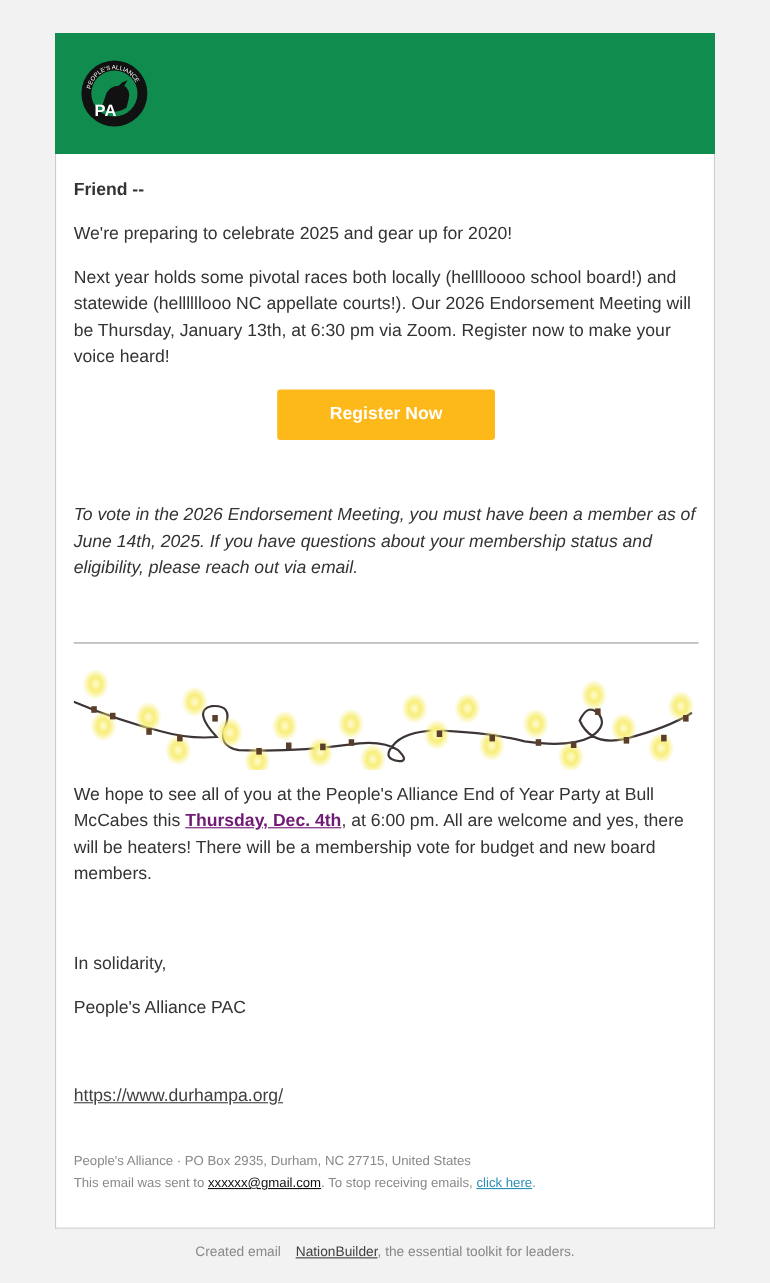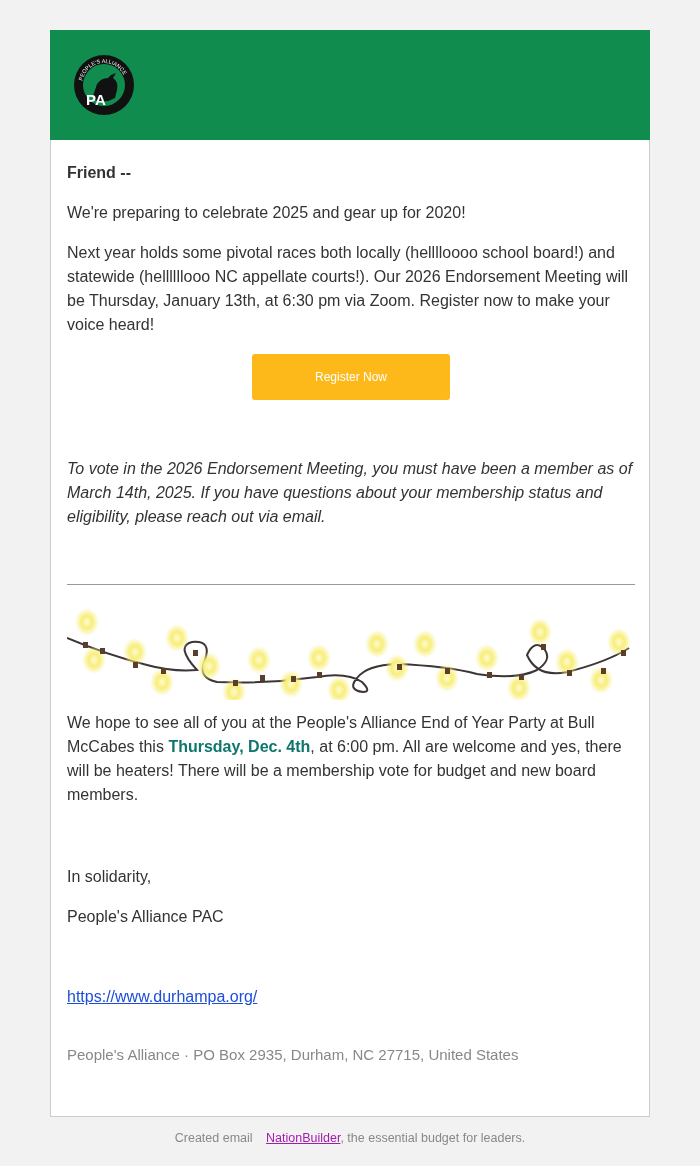--- a/index.html
+++ b/index.html
@@ -39,46 +39,46 @@
   .p-friend { position: absolute; top: 21px; left: 0; font-weight: bold; }
   .p-prep { position: absolute; top: 61px; left: 0; }
   .p-next { position: absolute; top: 101px; left: 0; width: 568px; }
   .btn-wrap { position: absolute; top: 214px; left: 0; width: 568px; text-align: center; }
   .btn {
     display: inline-block;
     width: 198px; height: 46px;
     line-height: 46px;
     background: #fdb91a;
     color: #ffffff;
-    font-weight: normal;
-    font-size: 12px;
+    font-weight: bold;
+    font-size: 16px;
     border-radius: 3px;
     text-decoration: none;
   }
   .p-vote { position: absolute; top: 317px; left: 0; width: 568px; font-style: italic; }
   .hr { position: absolute; top: 444px; left: 0; width: 568px; height: 0; border-top: 1px solid #999999; }
   .lights { position: absolute; top: 460px; left: 0; width: 568px; height: 100px; }
   .p-party { position: absolute; top: 571px; left: 0; width: 568px; }
-  .p-party b { color: #0f766e; }
+  .p-party b { color: #701a75; text-decoration: underline; }
   .p-sol { position: absolute; top: 725px; left: 0; text-align: right; }
   .p-pac { position: absolute; top: 765px; left: 0; }
   .p-link { position: absolute; top: 845px; left: 0; }
-  .p-link a { color: #1d4ed8; text-decoration: underline; }
+  .p-link a { color: #404040; text-decoration: underline; }
   .footer {
     position: absolute; top: 905px; left: 0; width: 568px;
-    font-size: 15px; line-height: 20px; color: #888888;
+    font-size: 12px; line-height: 20px; color: #888888;
   }
   .footer a.email { color: #111111; text-decoration: underline; }
   .footer a.unsub { color: #2a8fb5; text-decoration: underline; }
   .credit {
     position: absolute; left: 0; top: 1131px; width: 700px;
     text-align: center;
     font-size: 12.5px; color: #888888;
   }
-  .credit a { color: #a21caf; text-decoration: underline; margin-left: 10px; }
+  .credit a { color: #404040; text-decoration: underline; margin-left: 10px; }
 </style>
 </head>
 <body>
 
 <div class="card">
   <div class="header">
     <svg class="logo" viewBox="0 0 62 62">
       <circle cx="31" cy="31" r="30" fill="#111111"></circle>
       <circle cx="31" cy="31" r="21" fill="#118c4f"></circle>
       <path d="M20 42 L24 30 Q28 24 35 24 L38 21 L43 19 L40 24 Q46 28 44 36 L42 44 Q32 50 22 46 Z" fill="#111111"></path>
@@ -92,21 +92,21 @@
 
   <div class="content">
     <p class="p-friend">Friend --</p>
     <p class="p-prep">We're preparing to celebrate 2025 and gear up for 2020!</p>
     <p class="p-next">Next year holds some pivotal races both locally (helllloooo school board!) and statewide (hellllllooo NC appellate courts!). Our 2026 Endorsement Meeting will be Thursday, January 13th, at 6:30 pm via Zoom. Register now to make your voice heard!</p>
 
     <div class="btn-wrap">
       <a class="btn">Register Now</a>
     </div>
 
-    <p class="p-vote">To vote in the 2026 Endorsement Meeting, you must have been a member as of March 14th, 2025. If you have questions about your membership status and eligibility, please reach out via email.</p>
+    <p class="p-vote">To vote in the 2026 Endorsement Meeting, you must have been a member as of June 14th, 2025. If you have questions about your membership status and eligibility, please reach out via email.</p>
 
     <div class="hr"></div>
 
     <svg class="lights" viewBox="0 0 568 100">
       <defs>
         <radialGradient id="glow" cx="50%" cy="50%" r="50%">
           <stop offset="0%" stop-color="#fffbd0"></stop>
           <stop offset="45%" stop-color="#f8ee7a"></stop>
           <stop offset="100%" stop-color="#f8ee7a" stop-opacity="0"></stop>
         </radialGradient>
@@ -157,17 +157,18 @@
     </svg>
 
     <p class="p-party"><span>We hope to see all of you at the People's Alliance End of Year Party at Bull McCabes this </span><b>Thursday, Dec. 4th</b><span>, at 6:00 pm. All are welcome and yes, there will be heaters! There will be a membership vote for budget and new board members.</span></p>
 
     <p class="p-sol">In solidarity,</p>
     <p class="p-pac">People's Alliance PAC</p>
     <p class="p-link"><a>https://www.durhampa.org/</a></p>
 
     <div class="footer">
       <div>People's Alliance · PO Box 2935, Durham, NC 27715, United States</div>
+      <div><span>This email was sent to </span><a class="email">xxxxxx@gmail.com</a><span>. To stop receiving emails, </span><a class="unsub">click here</a><span>.</span></div>
     </div>
   </div>
 </div>
 
-<div class="credit"><span>Created email </span><a>NationBuilder</a><span>, the essential budget for leaders.</span></div>
+<div class="credit"><span>Created email </span><a>NationBuilder</a><span>, the essential toolkit for leaders.</span></div>
 
 </body></html>

